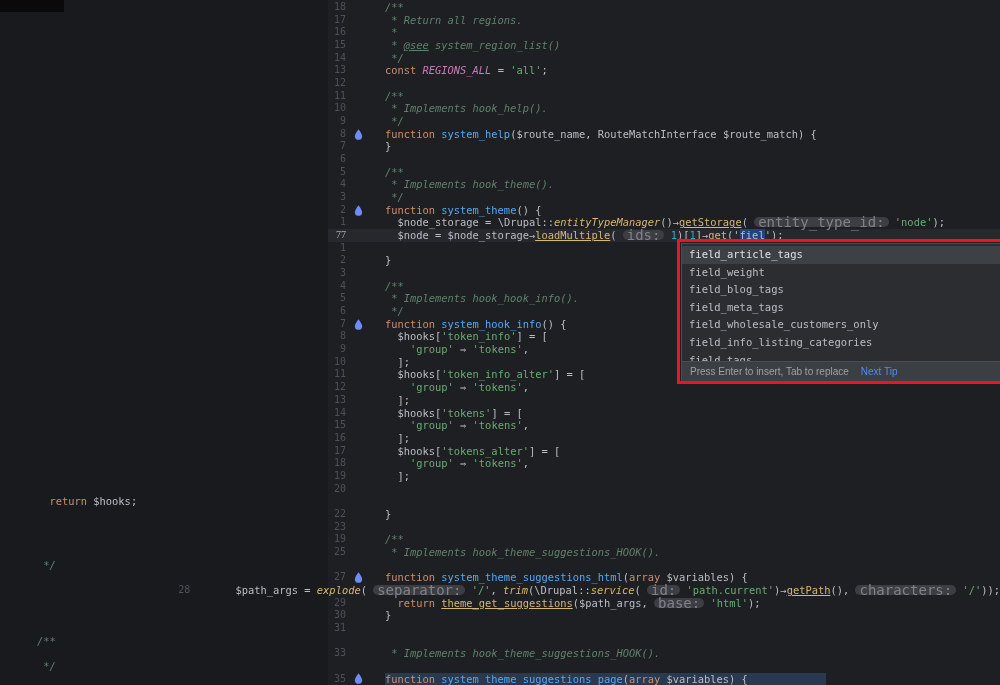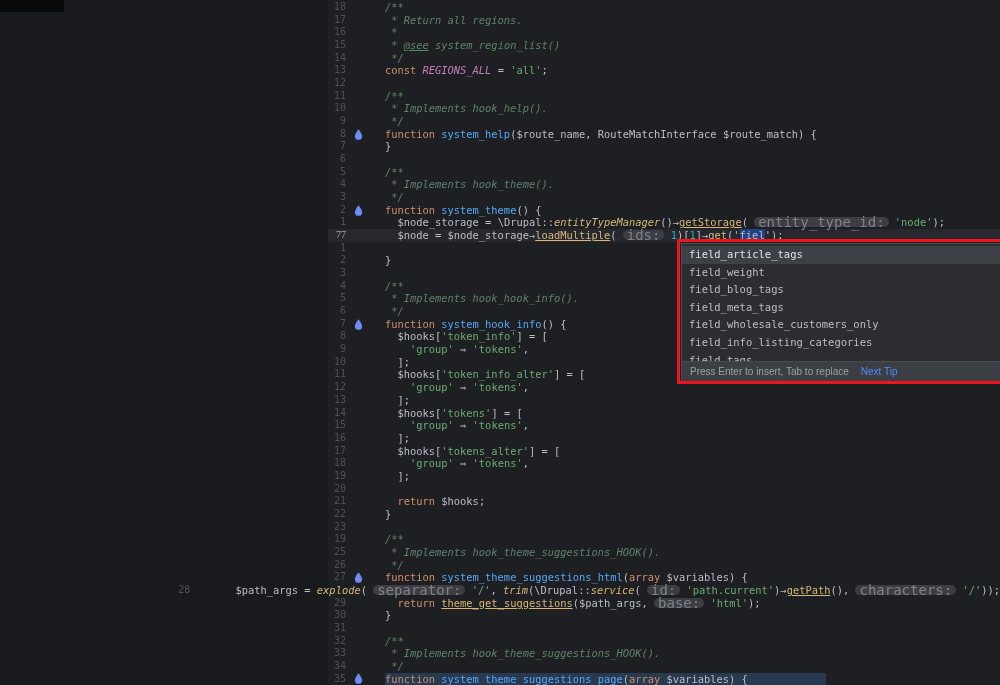--- a/index.html
+++ b/index.html
@@ -107,36 +107,36 @@
       <div class="row"><span class="gnum">11</span><span class="gicon"></span><span class="code"><span class="code-inner"><span class="tk-txt">  </span><span class="tk-var">$hooks</span><span class="tk-txt">[</span><span class="tk-str">'token_info_alter'</span><span class="tk-txt">] = [</span></span></span></div>
       <div class="row"><span class="gnum">12</span><span class="gicon"></span><span class="code"><span class="code-inner"><span class="tk-txt">    </span><span class="tk-str">'group'</span><span class="tk-txt"> ⇒ </span><span class="tk-str">'tokens'</span><span class="tk-txt">,</span></span></span></div>
       <div class="row"><span class="gnum">13</span><span class="gicon"></span><span class="code"><span class="code-inner"><span class="tk-txt">  ];</span></span></span></div>
       <div class="row"><span class="gnum">14</span><span class="gicon"></span><span class="code"><span class="code-inner"><span class="tk-txt">  </span><span class="tk-var">$hooks</span><span class="tk-txt">[</span><span class="tk-str">'tokens'</span><span class="tk-txt">] = [</span></span></span></div>
       <div class="row"><span class="gnum">15</span><span class="gicon"></span><span class="code"><span class="code-inner"><span class="tk-txt">    </span><span class="tk-str">'group'</span><span class="tk-txt"> ⇒ </span><span class="tk-str">'tokens'</span><span class="tk-txt">,</span></span></span></div>
       <div class="row"><span class="gnum">16</span><span class="gicon"></span><span class="code"><span class="code-inner"><span class="tk-txt">  ];</span></span></span></div>
       <div class="row"><span class="gnum">17</span><span class="gicon"></span><span class="code"><span class="code-inner"><span class="tk-txt">  </span><span class="tk-var">$hooks</span><span class="tk-txt">[</span><span class="tk-str">'tokens_alter'</span><span class="tk-txt">] = [</span></span></span></div>
       <div class="row"><span class="gnum">18</span><span class="gicon"></span><span class="code"><span class="code-inner"><span class="tk-txt">    </span><span class="tk-str">'group'</span><span class="tk-txt"> ⇒ </span><span class="tk-str">'tokens'</span><span class="tk-txt">,</span></span></span></div>
       <div class="row"><span class="gnum">19</span><span class="gicon"></span><span class="code"><span class="code-inner"><span class="tk-txt">  ];</span></span></span></div>
       <div class="row"><span class="gnum">20</span><span class="gicon"></span><span class="code"><span class="code-inner"></span></span></div>
-      <div class="row"><span class="gnum">21</span><span class="gicon"></span><span class="code"><span class="code-inner"><span class="tk-txt">  </span><span class="tk-kw">return</span><span class="tk-txt"> </span><span class="tk-var">$hooks</span><span class="tk-txt">;</span></span></span></div>
+      <div class="row"><span class="gicon"></span><span class="code"><span class="code-inner"><span class="tk-txt">  </span><span class="tk-kw">return</span><span class="tk-txt"> </span><span class="tk-var">$hooks</span><span class="tk-txt">;</span></span></span></div>
       <div class="row"><span class="gnum">22</span><span class="gicon"></span><span class="code"><span class="code-inner"><span class="tk-txt">}</span></span></span></div>
       <div class="row"><span class="gnum">23</span><span class="gicon"></span><span class="code"><span class="code-inner"></span></span></div>
       <div class="row"><span class="gnum">19</span><span class="gicon"></span><span class="code"><span class="code-inner"><span class="tk-cmt">/**</span></span></span></div>
       <div class="row"><span class="gnum">25</span><span class="gicon"></span><span class="code"><span class="code-inner"><span class="tk-cmt"> * Implements hook_theme_suggestions_HOOK().</span></span></span></div>
-      <div class="row"><span class="gnum">26</span><span class="gicon"></span><span class="code"><span class="code-inner"><span class="tk-cmt"> */</span></span></span></div>
+      <div class="row"><span class="gicon"></span><span class="code"><span class="code-inner"><span class="tk-cmt"> */</span></span></span></div>
       <div class="row"><span class="gnum">27</span><span class="gicon"><svg width="9" height="11" viewBox="0 0 12 14">
             <path d="M6 0C6 0 1.2 6.2 1.2 9.2a4.8 4.8 0 0 0 9.6 0C10.8 6.2 6 0 6 0Z" fill="currentColor"></path>
           </svg></span><span class="code"><span class="code-inner"><span class="tk-kw">function</span><span class="tk-txt"> </span><span class="tk-fn">system_theme_suggestions_html</span><span class="tk-txt">(</span><span class="tk-kw">array</span><span class="tk-txt"> </span><span class="tk-var">$variables</span><span class="tk-txt">) {</span></span></span></div>
       <div class="row"><span class="gnum">28</span><span class="gicon"></span><span class="code"><span class="code-inner"><span class="tk-txt">  </span><span class="tk-var">$path_args</span><span class="tk-txt"> = </span><span class="tk-gfn">explode</span><span class="tk-txt">( </span><span class="tk-pill">separator:</span><span class="tk-txt"> </span><span class="tk-str">'/'</span><span class="tk-txt">, </span><span class="tk-gfn">trim</span><span class="tk-txt">(</span><span class="tk-cls">\Drupal</span><span class="tk-txt">::</span><span class="tk-smth">service</span><span class="tk-txt">( </span><span class="tk-pill">id:</span><span class="tk-txt"> </span><span class="tk-str">'path.current'</span><span class="tk-txt">)→</span><span class="tk-mth">getPath</span><span class="tk-txt">(), </span><span class="tk-pill">characters:</span><span class="tk-txt"> </span><span class="tk-str">'/'</span><span class="tk-txt">));</span></span></span></div>
       <div class="row"><span class="gnum">29</span><span class="gicon"></span><span class="code"><span class="code-inner"><span class="tk-txt">  </span><span class="tk-kw">return</span><span class="tk-txt"> </span><span class="tk-mth">theme_get_suggestions</span><span class="tk-txt">(</span><span class="tk-var">$path_args</span><span class="tk-txt">, </span><span class="tk-pill">base:</span><span class="tk-txt"> </span><span class="tk-str">'html'</span><span class="tk-txt">);</span></span></span></div>
       <div class="row"><span class="gnum">30</span><span class="gicon"></span><span class="code"><span class="code-inner"><span class="tk-txt">}</span></span></span></div>
       <div class="row"><span class="gnum">31</span><span class="gicon"></span><span class="code"><span class="code-inner"></span></span></div>
-      <div class="row"><span class="gnum">32</span><span class="gicon"></span><span class="code"><span class="code-inner"><span class="tk-cmt">/**</span></span></span></div>
+      <div class="row"><span class="gicon"></span><span class="code"><span class="code-inner"><span class="tk-cmt">/**</span></span></span></div>
       <div class="row"><span class="gnum">33</span><span class="gicon"></span><span class="code"><span class="code-inner"><span class="tk-cmt"> * Implements hook_theme_suggestions_HOOK().</span></span></span></div>
-      <div class="row"><span class="gnum">34</span><span class="gicon"></span><span class="code"><span class="code-inner"><span class="tk-cmt"> */</span></span></span></div>
+      <div class="row"><span class="gicon"></span><span class="code"><span class="code-inner"><span class="tk-cmt"> */</span></span></span></div>
       <div class="row sel"><span class="gnum">35</span><span class="gicon"><svg width="9" height="11" viewBox="0 0 12 14">
             <path d="M6 0C6 0 1.2 6.2 1.2 9.2a4.8 4.8 0 0 0 9.6 0C10.8 6.2 6 0 6 0Z" fill="currentColor"></path>
           </svg></span><span class="code"><span class="code-inner"><span class="tk-kw">function</span><span class="tk-txt"> </span><span class="tk-fn">system_theme_suggestions_page</span><span class="tk-txt">(</span><span class="tk-kw">array</span><span class="tk-txt"> </span><span class="tk-var">$variables</span><span class="tk-txt">) {</span></span></span></div>
     </div>
 
   <div class="popup">
     <div class="popup-list" id="popup-list">
         <div class="popup-item selected">field_article_tags</div>
         <div class="popup-item">field_weight</div>
         <div class="popup-item">field_blog_tags</div>

